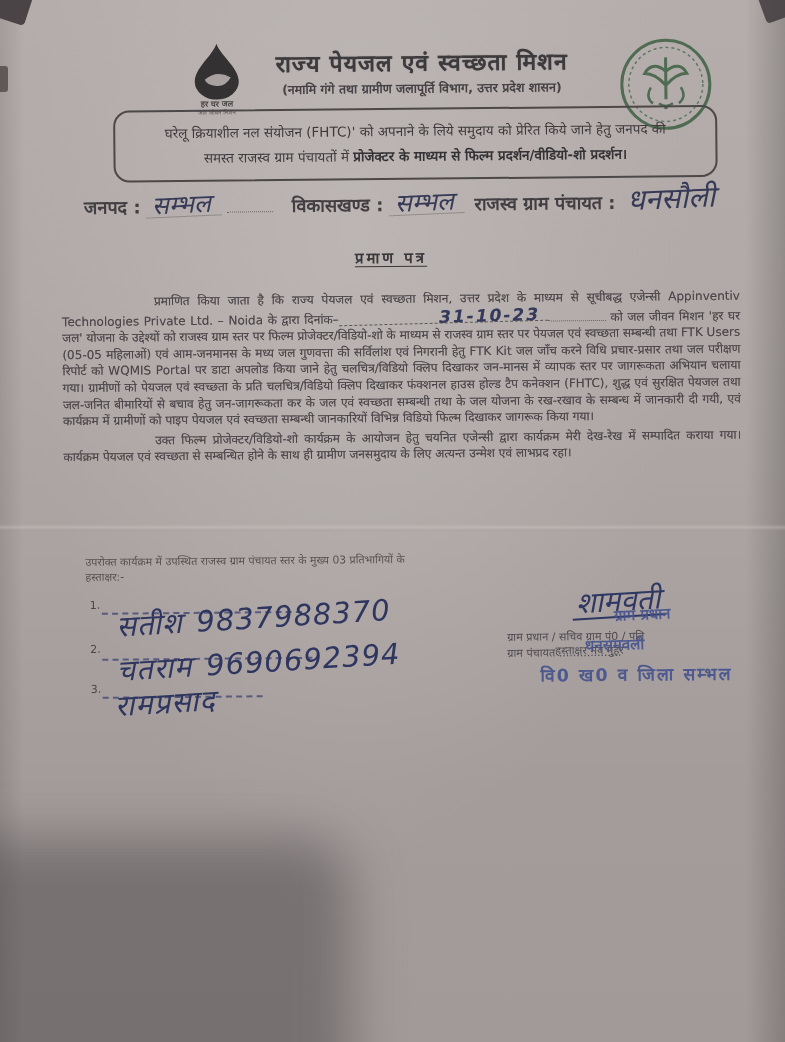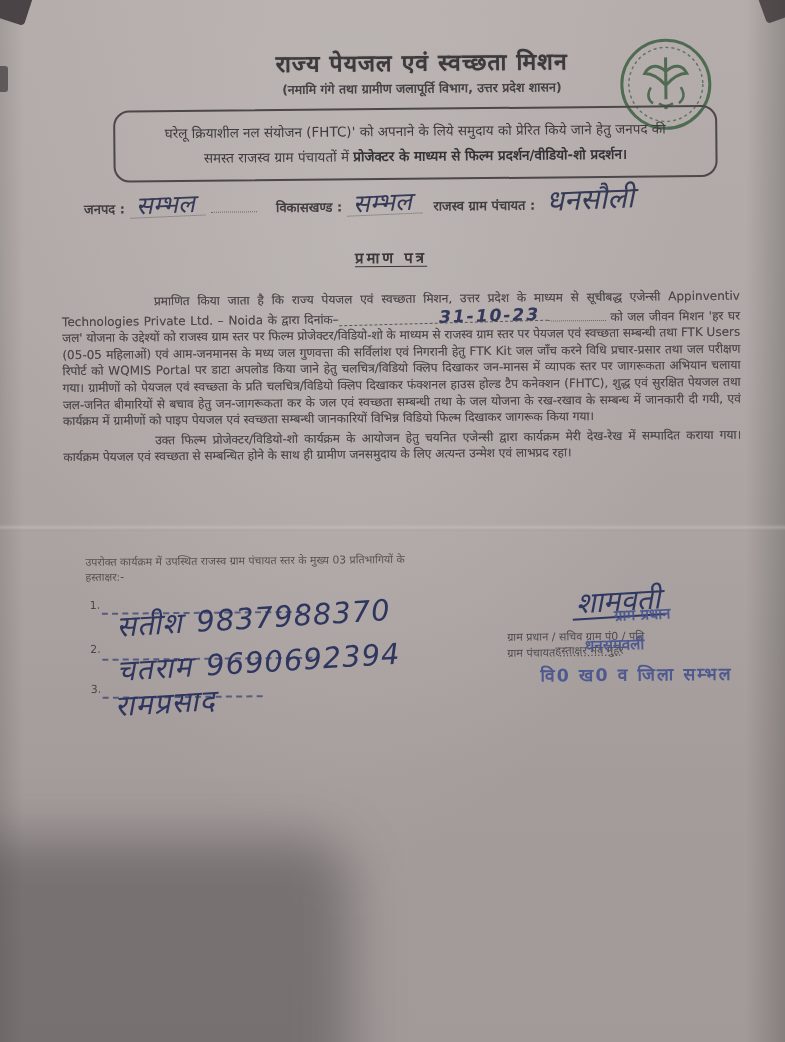--- a/index.html
+++ b/index.html
@@ -42,21 +42,21 @@
     position:absolute;left:116px;top:108px;width:604px;height:72px;
     border:2.5px solid #4c4849;border-radius:16px;
     display:flex;flex-direction:column;justify-content:center;
     text-align:center;font-size:13.5px;color:#3e3a3d;line-height:25px;
     padding:2px 14px;box-sizing:border-box;
   }
   .notice b{color:#353236;}
 
   
   .formline{position:absolute;left:86px;top:190px;width:660px;white-space:nowrap;}
-  .flabel{font-size:13px;font-weight:700;color:#423e41;}
+  .flabel{font-size:18px;font-weight:700;color:#423e41;}
   .hw{font-style:italic;color:#363a57;display:inline-block;}
   .fval{font-size:25px;transform:rotate(-2deg);border-bottom:1.5px dotted #6b6667;padding:0 10px 0 6px;margin-right:6px;line-height:22px;}
   .fval.big{font-size:29px;border-bottom:none;}
   .dotline{display:inline-block;border-bottom:1.5px dotted #6b6667;height:14px;}
 
   
   .cert-head{position:absolute;left:0;top:247px;width:785px;text-align:center;
     font-size:15px;font-weight:700;letter-spacing:3px;color:#3b383b;
     text-decoration:underline;text-underline-offset:3px;}
 
@@ -91,20 +91,30 @@
 
 <div class="photo">
   <div class="fold-line"></div>
   <div class="corner-tl"></div>
   <div class="corner-tr"></div>
   <div class="edge-dash-left"></div>
   <div class="shadow-bl"></div>
 
   <div class="doc">
 
+    <div class="logo-drop">
+      <span>
+        <svg width="52" height="58" viewBox="0 0 52 58">
+          <path d="M26 2 C30 14 48 26 48 40 a22 18 0 0 1 -44 0 C4 26 22 14 26 2 Z" fill="#343133"></path>
+          <path d="M14 38 q12 -10 26 -2 q-6 10 -16 8 q-8 -1 -10 -6 Z" fill="#a8a1a0"></path>
+        </svg>
+      </span>
+      <div class="logo-cap">हर घर जल</div>
+      <div class="logo-cap2">जल जीवन मिशन</div>
+    </div>
 
     <div class="hdr-title">राज्य पेयजल एवं स्वच्छता मिशन</div>
     <div class="hdr-sub">(नमामि गंगे तथा ग्रामीण जलापूर्ति विभाग, उत्तर प्रदेश शासन)</div>
 
     <div class="emblem">
       <svg width="94" height="94" viewBox="0 0 94 94">
         <circle cx="47" cy="47" r="44" fill="none" stroke="#4f6b52" stroke-width="3"></circle>
         <circle cx="47" cy="47" r="37" fill="none" stroke="#5a7560" stroke-width="1.4" stroke-dasharray="3 3"></circle>
         <path d="M47 20 L47 62 M47 34 C38 26 30 28 26 36 C34 36 40 40 47 48 C54 40 60 36 68 36 C64 28 56 26 47 34 Z" fill="none" stroke="#4f6b52" stroke-width="3"></path>
         <path d="M32 50 q-6 10 2 16 M62 50 q6 10 -2 16 M40 66 q7 5 14 0" fill="none" stroke="#4f6b52" stroke-width="2.4"></path>

